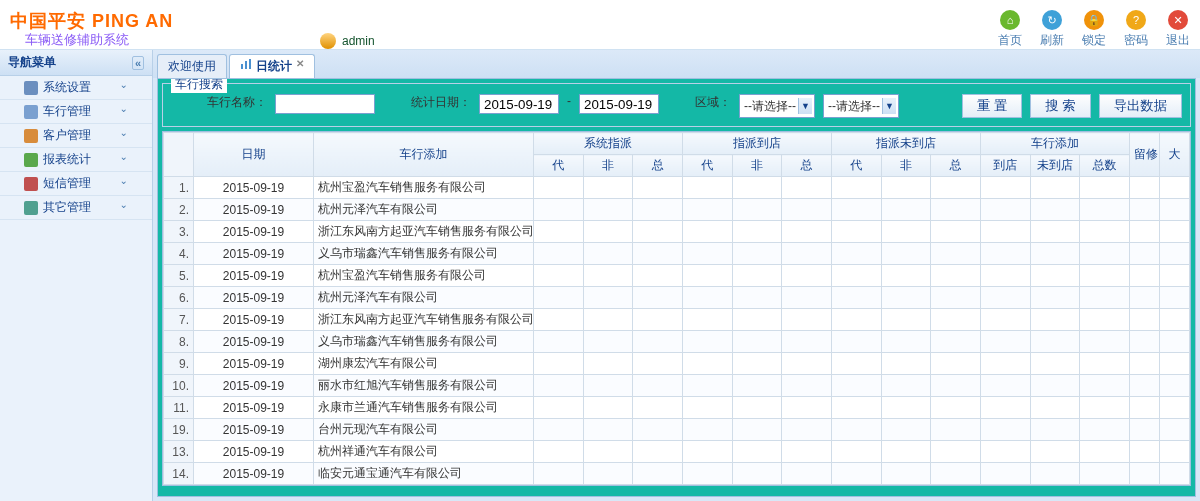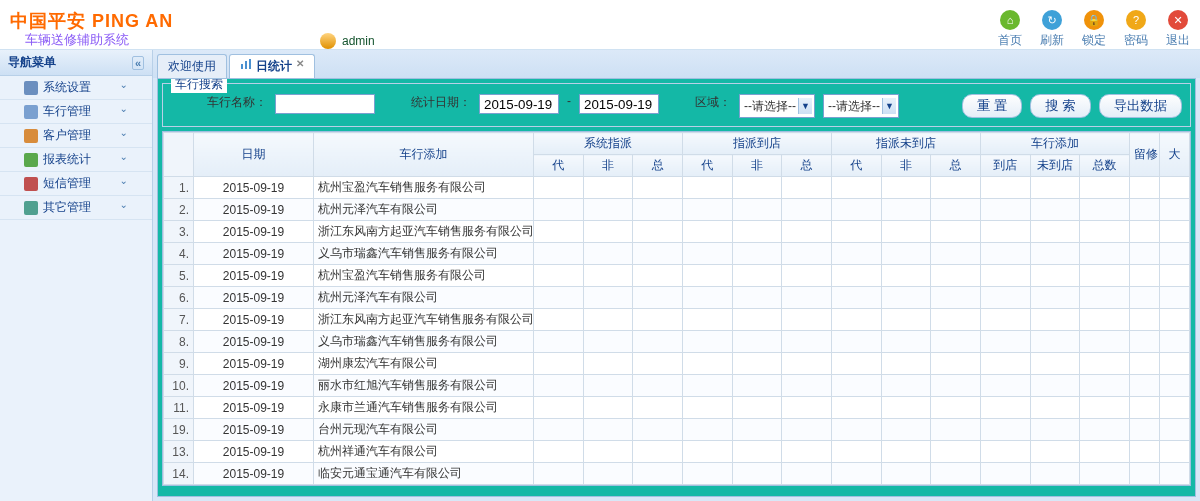--- a/index.html
+++ b/index.html
@@ -30,21 +30,21 @@
 .tab .close{ color:#888; font-size:10px;}
 .tab .ticon{ width:12px; height:12px; display:inline-block; }
 .content { flex:1; background:#14b8a6; border:1px solid #a0c0e0; margin:0 4px 4px 4px; overflow:auto; padding:4px;}
 .fieldset { border:1px solid #b8d0e8; padding:10px 8px 8px 8px; margin-bottom:4px; position:relative;}
 .fieldset .legend { position:absolute; top:-8px; left:8px; background:#fff; padding:0 4px; color:#15428b;}
 .search-row { display:flex; align-items:flex-start; gap:8px; flex-wrap:nowrap;margin-left:36px;}
 .search-row label{ color:#333;}
 .text-input { border:1px solid #7aa0d0; height:20px; padding:0 4px; background:#fff;}
 .select { border:1px solid #7aa0d0; height:24px; background:#fff; display:inline-flex; align-items:center; padding:0 2px 0 4px; gap:2px;}
 .select .arrow{ width:14px; height:16px; background:linear-gradient(#e8f1fb,#cde0f4); border-left:1px solid #a0c0e0; display:flex; align-items:center; justify-content:center; font-size:9px; color:#15428b;}
-.btn { border:1px solid #a0c0e0; background:linear-gradient(#fefefe,#e4eef8); padding:2px 14px; cursor:pointer; color:#15428b; border-radius:10px;}
+.btn { border:1px solid #a0c0e0; background:linear-gradient(#fefefe,#e4eef8); padding:2px 14px; cursor:pointer; color:#15428b; border-radius:0;}
 .spacer{flex:1;}
 .grid-wrap{ border:1px solid #a0c0e0; overflow:auto;}
 table.grid{ border-collapse:collapse; width:100%; table-layout:fixed; font-size:12px;}
 table.grid th, table.grid td{ border:1px solid #d0dce8; padding:2px 4px; height:22px; white-space:nowrap; overflow:hidden;}
 table.grid th{ background:linear-gradient(#f5f9fd,#e4eef8); color:#15428b; font-weight:normal; text-align:center;}
 table.grid td{ background:#fff;}
 table.grid tr:nth-child(even) td{ background:#fafcff;}
 .col-idx{width:30px; text-align:right; background:#f0f5fb !important; color:#555;}
 .col-date{width:120px; text-align:center;}
 .col-name{width:220px;}

